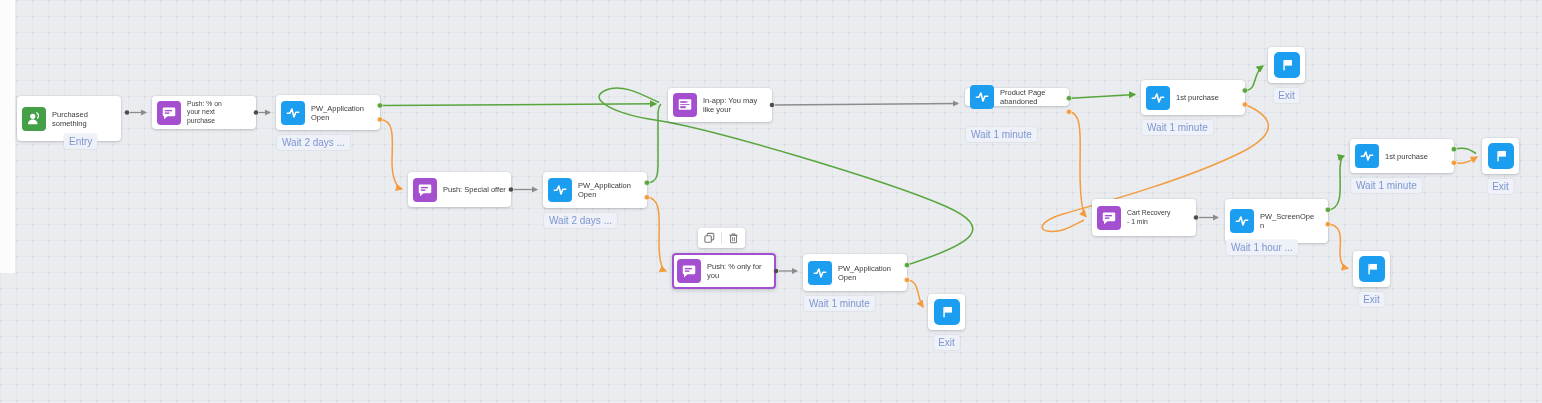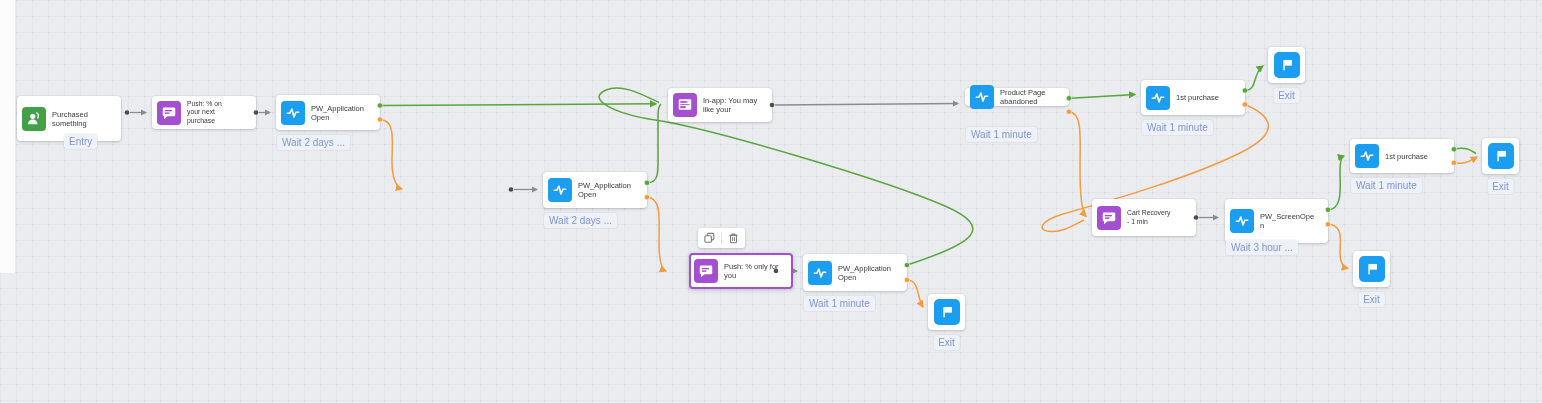--- a/index.html
+++ b/index.html
@@ -15,21 +15,21 @@
   }
   #left-gutter{position:absolute;left:0;top:0;width:15px;height:273px;background:#fcfcfd;z-index:1;}
   svg.layer{position:absolute;left:0;top:0;z-index:2;pointer-events:none;}
   svg.ports{z-index:4;}
   #nodes{position:absolute;left:0;top:0;width:100%;height:100%;z-index:3;}
   .node{
     position:absolute;background:#fff;border-radius:4px;
     box-shadow:0 1px 3px rgba(40,50,60,.22), 0 0 0 1px rgba(120,130,140,.06);
     display:flex;align-items:center;box-sizing:border-box;cursor:pointer;
   }
-  .node.selected{border:2px solid #a44fd0;box-shadow:0 1px 4px rgba(40,50,60,.25);margin-left:17px;}
+  .node.selected{border:2px solid #a44fd0;box-shadow:0 1px 4px rgba(40,50,60,.25);}
   .node .icon{flex:0 0 auto;width:24px;height:24px;border-radius:4px;margin-left:5px;display:flex;align-items:center;justify-content:center;}
   .node.selected .icon{margin-left:3px;}
   .icon.entry{background:#43a047;}
   .icon.push,.icon.inapp{background:#a44fd0;}
   .icon.trigger,.icon.exit{background:#1b9df0;}
   .node .title{margin-left:6px;margin-right:4px;font-size:7.5px;line-height:1.2;color:#3b3b3b;max-width:64px;overflow-wrap:break-word;}
   .node .title.small{font-size:6.8px;max-width:46px;}
   .node .title.breakall{word-break:break-all;max-width:56px;}
   .node.exit{justify-content:center;}
   .node.exit .icon{width:26px;height:26px;margin:0;border-radius:5px;}
@@ -108,20 +108,31 @@
       </div>
       <div class="node trigger" style="left: 276px; top: 95px; width: 104px; height: 35px;">
         <span class="icon trigger">
           <svg width="20" height="20" viewBox="0 0 24 24">
             <polyline points="5.2,12.2 8.3,12.2 10.6,7.2 13.2,16.8 15.4,11 18.8,11" stroke="#fff" stroke-width="1.9" fill="none" stroke-linejoin="round" stroke-linecap="round"></polyline>
           </svg>
         </span>
         <span class="title breakall">PW_ApplicationOpen</span>
       </div>
       <span class="badge" style="left: 277px; top: 135px;">Wait 2 days ...</span>
+      <div class="node push" style="left: 408px; top: 172px; width: 103px; height: 35px;">
+        <span class="icon push">
+          <svg width="20" height="20" viewBox="0 0 24 24">
+            <rect x="4.5" y="5.5" width="15" height="10.5" rx="1.5" fill="#fff"></rect>
+            <polygon points="6,15.5 6,19.5 10.5,15.5" fill="#fff"></polygon>
+            <rect x="7" y="8.3" width="8.5" height="1.7" fill="#a44fd0"></rect>
+            <rect x="7" y="11.3" width="5.5" height="1.7" fill="#a44fd0"></rect>
+          </svg>
+        </span>
+        <span class="title">Push: Special offer</span>
+      </div>
       <div class="node trigger" style="left: 543px; top: 172px; width: 104px; height: 36px;">
         <span class="icon trigger">
           <svg width="20" height="20" viewBox="0 0 24 24">
             <polyline points="5.2,12.2 8.3,12.2 10.6,7.2 13.2,16.8 15.4,11 18.8,11" stroke="#fff" stroke-width="1.9" fill="none" stroke-linejoin="round" stroke-linecap="round"></polyline>
           </svg>
         </span>
         <span class="title breakall">PW_ApplicationOpen</span>
       </div>
       <span class="badge" style="left: 544px; top: 213px;">Wait 2 days ...</span>
       <div class="node inapp" style="left: 668px; top: 88px; width: 104px; height: 34px;">
@@ -204,21 +215,21 @@
         <span class="title small">Cart Recovery - 1 min</span>
       </div>
       <div class="node trigger" style="left: 1225px; top: 199px; width: 103px; height: 44px;">
         <span class="icon trigger">
           <svg width="20" height="20" viewBox="0 0 24 24">
             <polyline points="5.2,12.2 8.3,12.2 10.6,7.2 13.2,16.8 15.4,11 18.8,11" stroke="#fff" stroke-width="1.9" fill="none" stroke-linejoin="round" stroke-linecap="round"></polyline>
           </svg>
         </span>
         <span class="title breakall">PW_ScreenOpen</span>
       </div>
-      <span class="badge" style="left: 1226px; top: 240px;">Wait 3 hour ...</span>
+      <span class="badge" style="left: 1226px; top: 240px;">Wait 1 hour ...</span>
       <div class="node trigger" style="left: 1350px; top: 139px; width: 104px; height: 34px;">
         <span class="icon trigger">
           <svg width="20" height="20" viewBox="0 0 24 24">
             <polyline points="5.2,12.2 8.3,12.2 10.6,7.2 13.2,16.8 15.4,11 18.8,11" stroke="#fff" stroke-width="1.9" fill="none" stroke-linejoin="round" stroke-linecap="round"></polyline>
           </svg>
         </span>
         <span class="title">1st purchase</span>
       </div>
       <span class="badge" style="left: 1351px; top: 178px;">Wait 1 minute</span>
       <div class="node exit" style="left: 1482px; top: 138px; width: 37px; height: 36px;">

